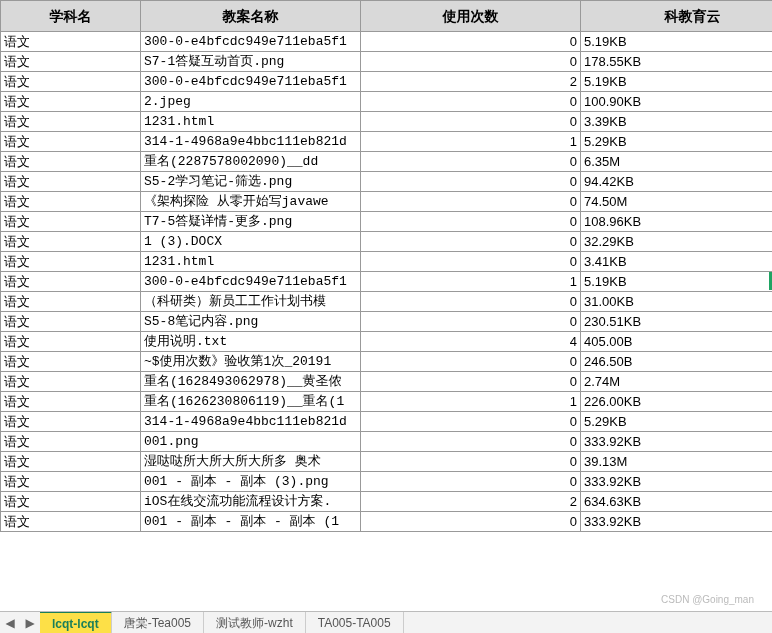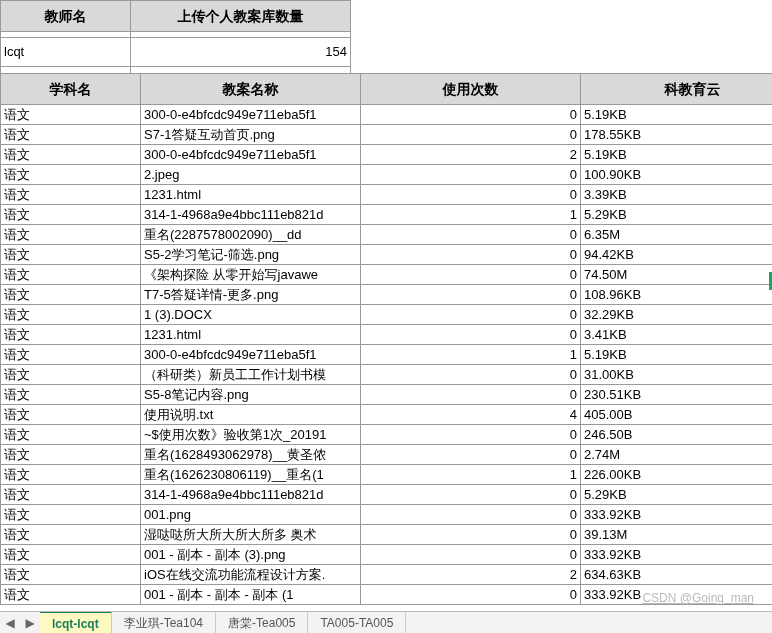--- a/index.html
+++ b/index.html
@@ -32,21 +32,21 @@
       font-weight: bold;
       text-align: center;
       height: 30px;
       line-height: 30px;
       font-size: 14px;
     }
     .summary-table td { height: 28px; line-height: 28px; }
     .summary-table td.val { text-align: right; }
     .gap td { border-left: 1px solid #999; border-right: 1px solid #999; border-top:none; border-bottom:none; height: 6px; }
     .col-subject { width: 140px; }
-    .col-name   { width: 220px; }
+    .col-name   { width: 220px; font-family: Liberation Mono, monospace; }
     .col-count  { width: 220px; text-align: right; }
     .col-size   { width: 224px; }
     td.col-count { text-align: right; }
     .sheet-bar {
       position: absolute;
       bottom: 0; left: 0; right: 0;
       height: 22px;
       background: #f3f3f3;
       border-top: 1px solid #bbb;
       display: flex;
@@ -61,78 +61,48 @@
     .tabs { display: flex; flex: 1; overflow: hidden; }
     .tab {
       padding: 0 12px;
       height: 22px; line-height: 22px;
       border-right: 1px solid #ccc;
       color: #555;
       cursor: pointer;
       white-space: nowrap;
     }
     .tab.active {
-      background: #fef9c3;
+      background: #fde047;
       color: #1a7f5a;
       font-weight: bold;
       border-top: 2px solid #1a7f5a;
       margin-top: -1px;
     }
     .watermark {
       position: absolute;
       right: 18px;
       bottom: 28px;
       color: rgba(130,130,130,0.55);
-      font-size: 12px;
+      font-size: 10px;
       font-family: Arial, sans-serif;
       pointer-events: none;
-      text-decoration: underline;
     }
     .green-marker {
       position: absolute;
       right: 0;
       top: 272px;
       width: 3px;
       height: 18px;
       background: #1fa463;
     }
   </style>
 </head>
 <body>
 
 <div class="table-wrap">
-  <table class="summary-table">
-    <colgroup>
-        <col style="width:130px">
-        <col style="width:220px">
-        <col>
-      </colgroup>
-    <tbody>
-        <tr>
-      <th>教师名</th>
-      <th>上传个人教案库数量</th>
-      <th style="background:#fff;border:none"></th>
-    </tr>
-    <tr class="gap">
-          <td></td>
-          <td></td>
-          <td style="border:none"></td>
-        </tr>
-    <tr>
-      <td>lcqt</td>
-      <td class="val">154</td>
-      <td style="border:none"></td>
-    </tr>
-    <tr class="gap">
-          <td></td>
-          <td></td>
-          <td style="border:none"></td>
-        </tr>
-  </tbody>
-    </table>
 
   <table class="main-table">
     <colgroup>
       <col class="col-subject">
         <col class="col-name">
         <col class="col-count">
         <col class="col-size">
     </colgroup>
     <thead>
       <tr>
@@ -298,17 +268,17 @@
 </div>
 
 <div class="green-marker"></div>
 <div class="watermark">CSDN @Going_man</div>
 
 <div class="sheet-bar">
   <div class="nav-btn">◀</div>
   <div class="nav-btn">▶</div>
   <div class="tabs" id="tabs-container">
       <div class="tab active">lcqt-lcqt</div>
-      <div class="tab">李业琪-Tea104</div>
       <div class="tab">唐棠-Tea005</div>
+      <div class="tab">测试教师-wzht</div>
       <div class="tab">TA005-TA005</div>
     </div>
 </div>
 
 </body></html>

